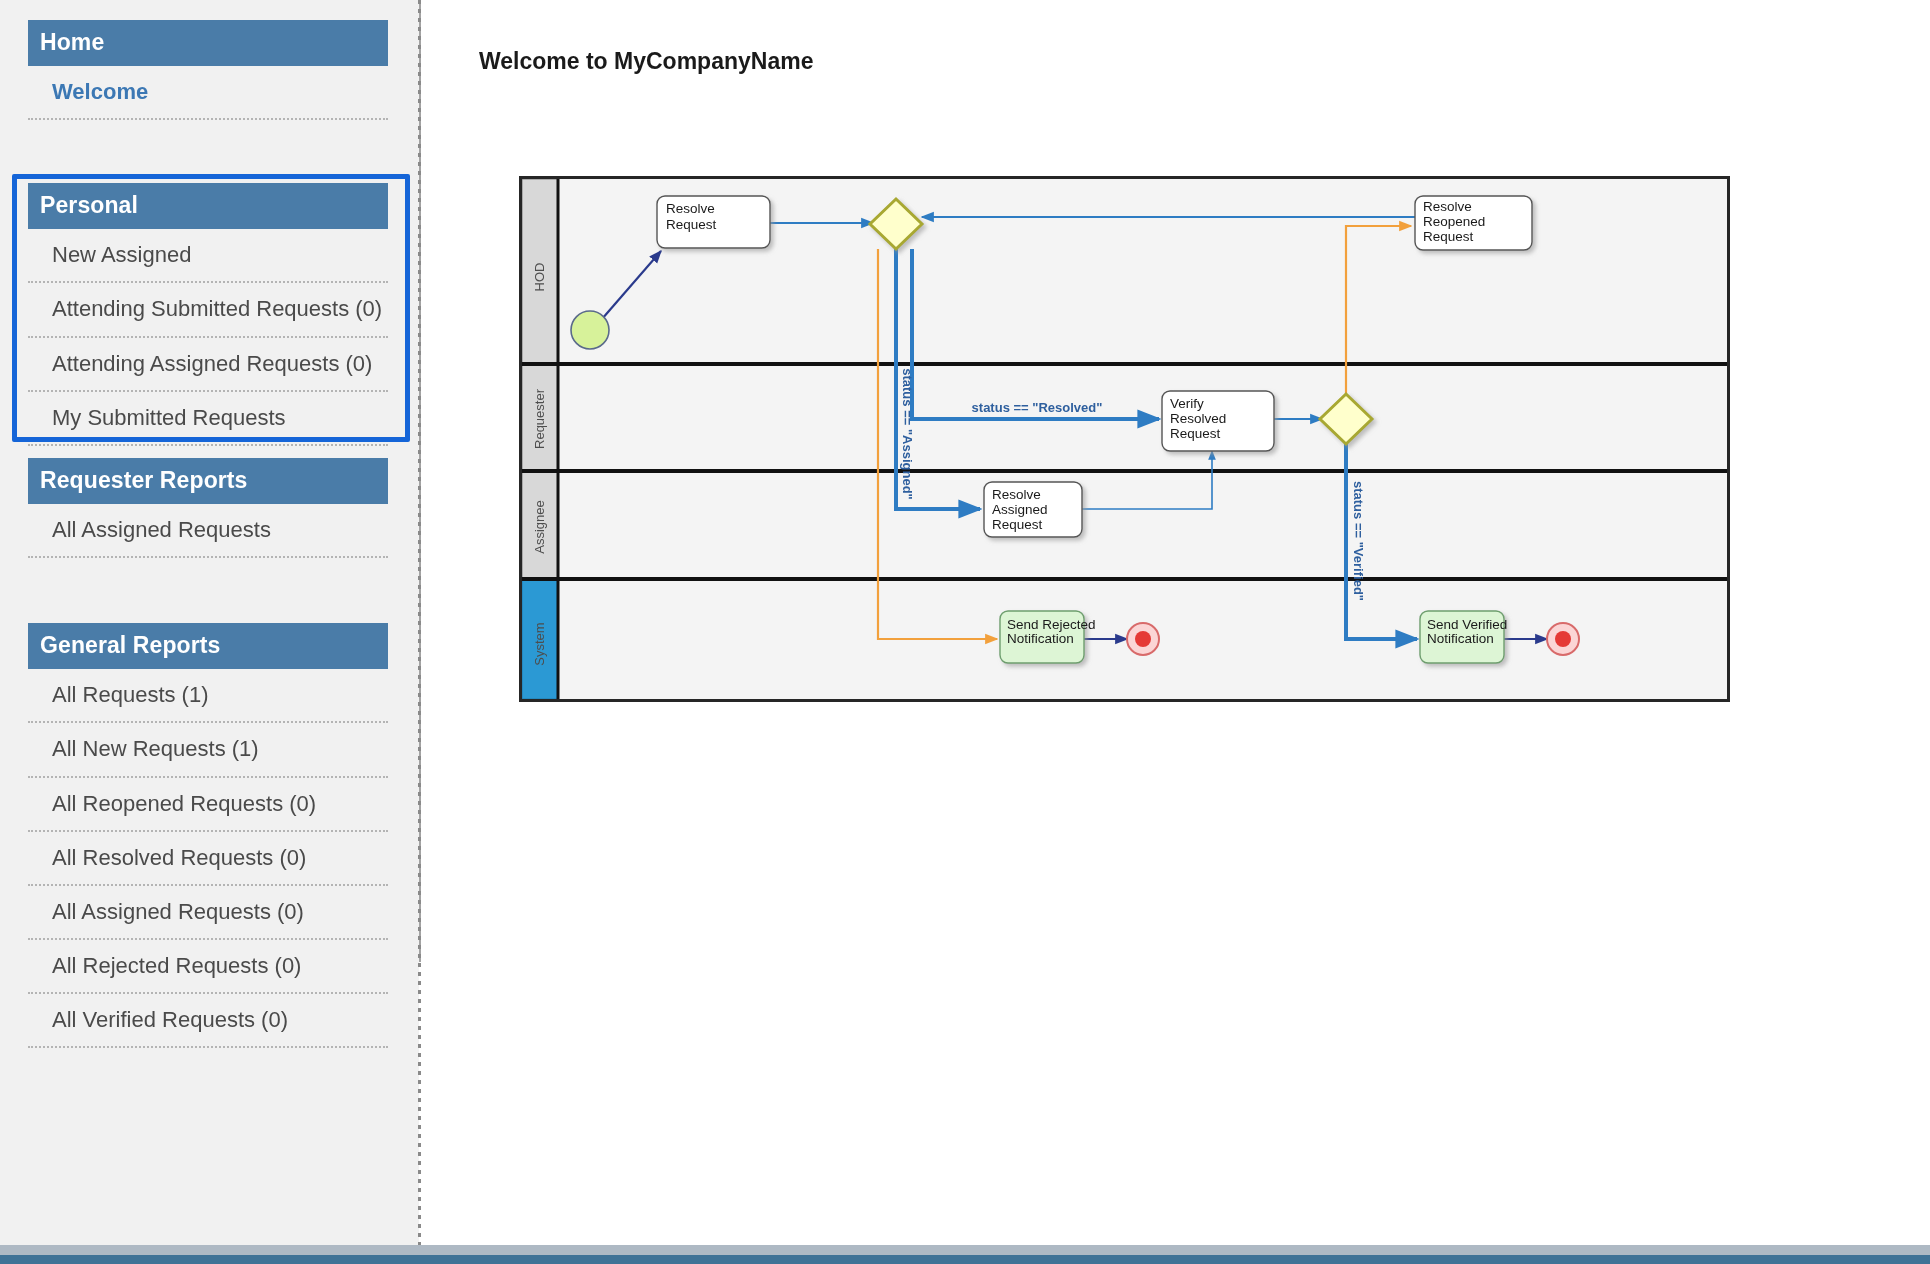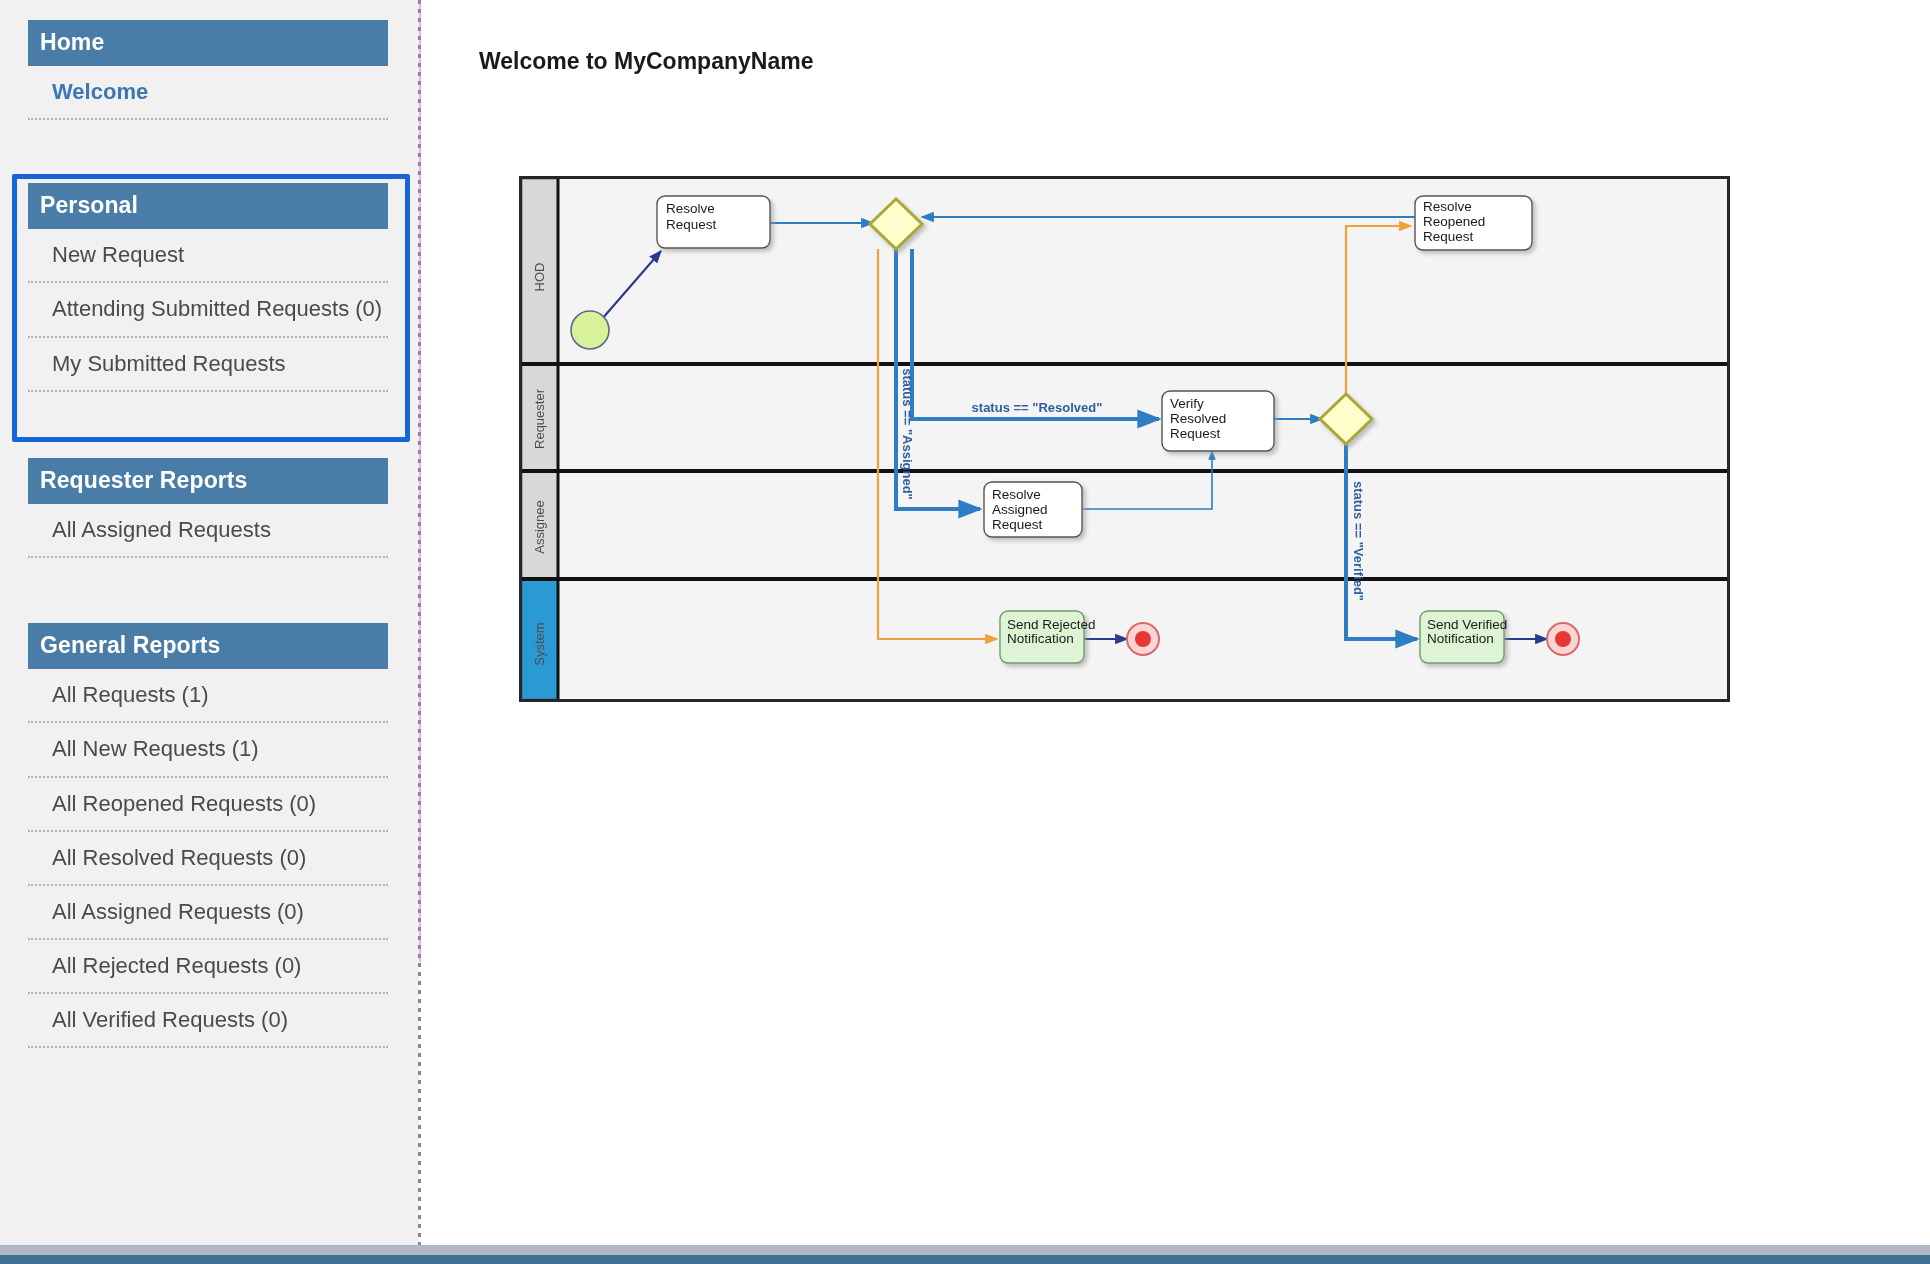--- a/index.html
+++ b/index.html
@@ -7,21 +7,21 @@
   html, body {
     margin: 0; padding: 0;
     width: 1930px; height: 1264px;
     background: #ffffff;
     font-family: "Liberation Sans", sans-serif;
     overflow: hidden;
   }
   #app {
     position: relative;
     width: 1930px; height: 962px;
-    background: #f0abfc;
+    background: #a3a3a3;
     padding-left: 36px;
   }
 
   
   #sidebar {
     position: absolute;
     left: 0; top: 0;
     width: 419px; height: 1245px;
     background: #f1f1f1;
   }
@@ -138,22 +138,23 @@
 
   <nav id="sidebar">
 
     <div class="nav-group" style="top:20px;">
       <div class="group-header">Home</div>
       <div class="nav-item active">Welcome</div>
     </div>
 
     <div class="nav-group" style="top:183px;">
       <div class="group-header">Personal</div>
-      <div class="nav-item">New Request</div>
+      <div class="nav-item">New Assigned</div>
       <div class="nav-item">Attending Submitted Requests (0)</div>
+      <div class="nav-item">Attending Assigned Requests (0)</div>
       <div class="nav-item">My Submitted Requests</div>
     </div>
     <div id="personal-group-focus"></div>
 
     <div class="nav-group" style="top:458px;">
       <div class="group-header">Requester Reports</div>
       <div class="nav-item">All Assigned Requests</div>
     </div>
 
     <div class="nav-group" style="top:623px;">

